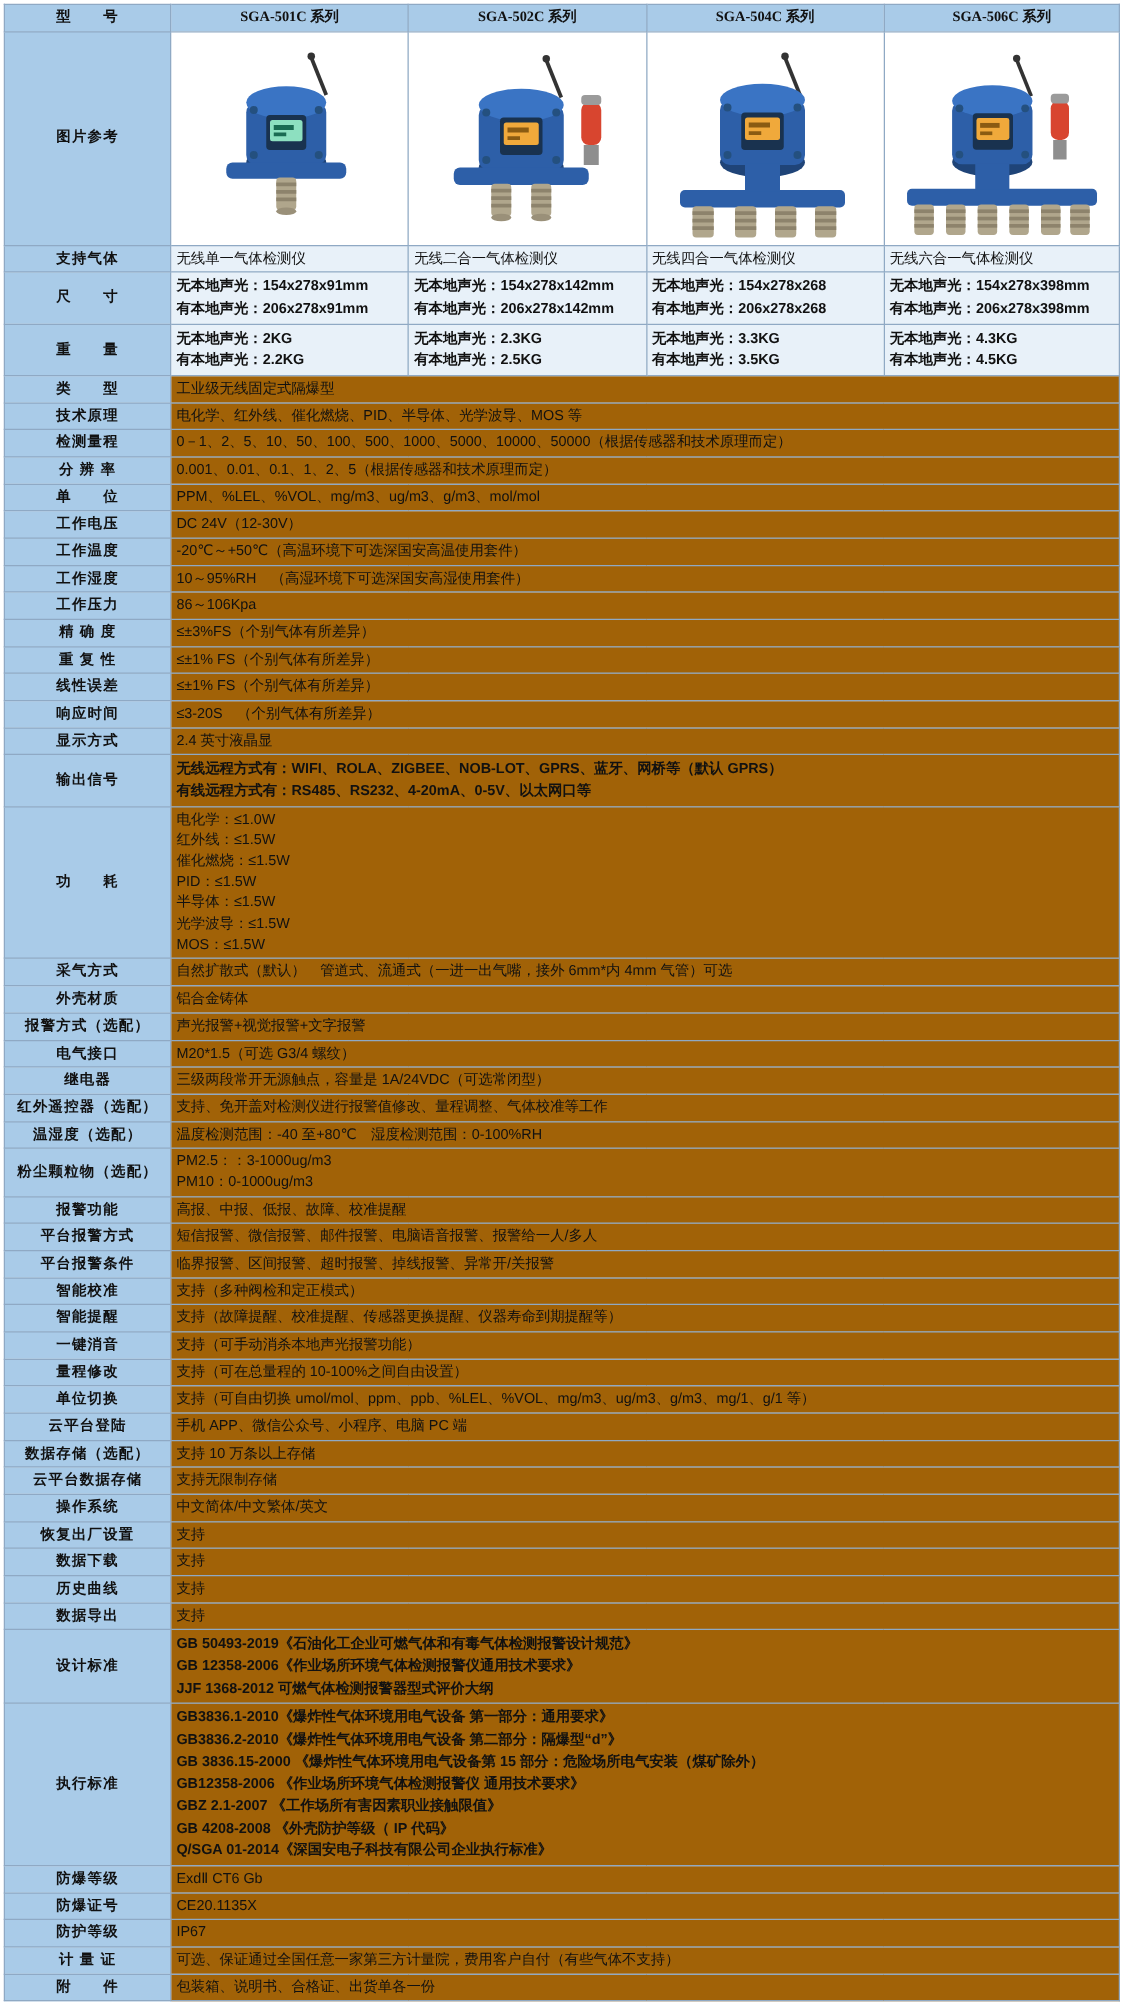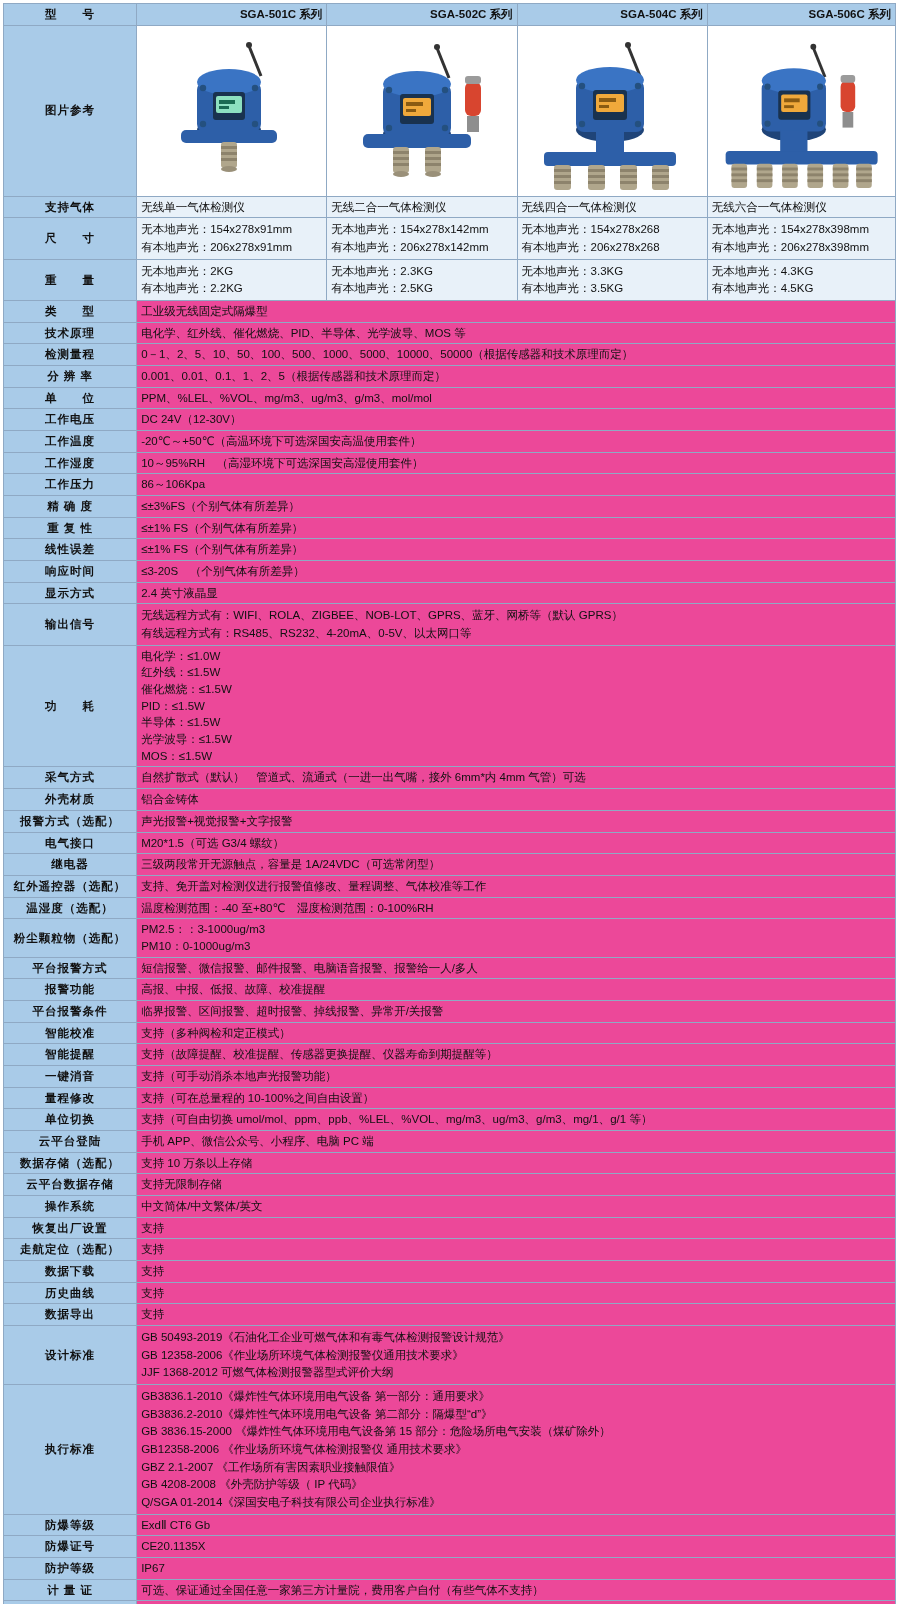--- a/index.html
+++ b/index.html
@@ -30,44 +30,45 @@
   }
   td.label {
     background: #a9cbe8;
     text-align: center;
     font-weight: bold;
     color: #17324d;
     letter-spacing: 1px;
     width: 133px;
   }
   td.val {
-    background: #ec4899;
+    background: #a16207;
     padding-left: 7px;
   }
   td.hdr {
     background: #a9cbe8;
-    text-align: right;
+    text-align: center;
     font-weight: bold;
     color: #17324d;
+    font-family: Liberation Serif, serif;
   }
   td.cell-c {
     background: #e8f1f9;
     text-align: left;
   }
   
   .prodcell {
     background: #ffffff;
     height: 168px;
     text-align: center;
     padding: 0;
   }
   .prodwrap { display: flex; justify-content: center; align-items: flex-end; height: 166px; }
   .pw-row { display:flex;flex-direction:column; }
   .pw-row > span { display:block; }
-  .multiline > div { margin: 1px 0; }
+  .multiline > div { margin: 1px 0; font-weight: bold; }
 </style>
 </head>
 <body>
 
 <div id="sheet">
 
   <table class="spec">
     <colgroup>
       <col style="width:133px">
       <col style="width:190px">
@@ -415,28 +416,28 @@
         <td class="label">粉尘颗粒物（选配）</td>
         <td class="val" colspan="4">
           <div class="pw-row">
             <span style="width:225px">PM2.5：：3-1000ug/m3</span>
             <span>PM10：0-1000ug/m3</span>
           </div>
         </td>
       </tr>
 
       <tr>
+        <td class="label">报警功能</td>
+        <td class="val" colspan="4">高报、中报、低报、故障、校准提醒</td>
+      </tr>
+      <tr>
         <td class="label">平台报警方式</td>
         <td class="val" colspan="4">短信报警、微信报警、邮件报警、电脑语音报警、报警给一人/多人</td>
       </tr>
       <tr>
-        <td class="label">报警功能</td>
-        <td class="val" colspan="4">高报、中报、低报、故障、校准提醒</td>
-      </tr>
-      <tr>
         <td class="label">平台报警条件</td>
         <td class="val" colspan="4">临界报警、区间报警、超时报警、掉线报警、异常开/关报警</td>
       </tr>
       <tr>
         <td class="label">智能校准</td>
         <td class="val" colspan="4">支持（多种阀检和定正模式）</td>
       </tr>
       <tr>
         <td class="label">智能提醒</td>
         <td class="val" colspan="4">支持（故障提醒、校准提醒、传感器更换提醒、仪器寿命到期提醒等）</td>
@@ -464,24 +465,20 @@
       <tr>
         <td class="label">云平台数据存储</td>
         <td class="val" colspan="4">支持无限制存储</td>
       </tr>
       <tr>
         <td class="label">操作系统</td>
         <td class="val" colspan="4">中文简体/中文繁体/英文</td>
       </tr>
       <tr>
         <td class="label">恢复出厂设置</td>
-        <td class="val" colspan="4">支持</td>
-      </tr>
-      <tr>
-        <td class="label">走航定位（选配）</td>
         <td class="val" colspan="4">支持</td>
       </tr>
       <tr>
         <td class="label">数据下载</td>
         <td class="val" colspan="4">支持</td>
       </tr>
       <tr>
         <td class="label">历史曲线</td>
         <td class="val" colspan="4">支持</td>
       </tr>

